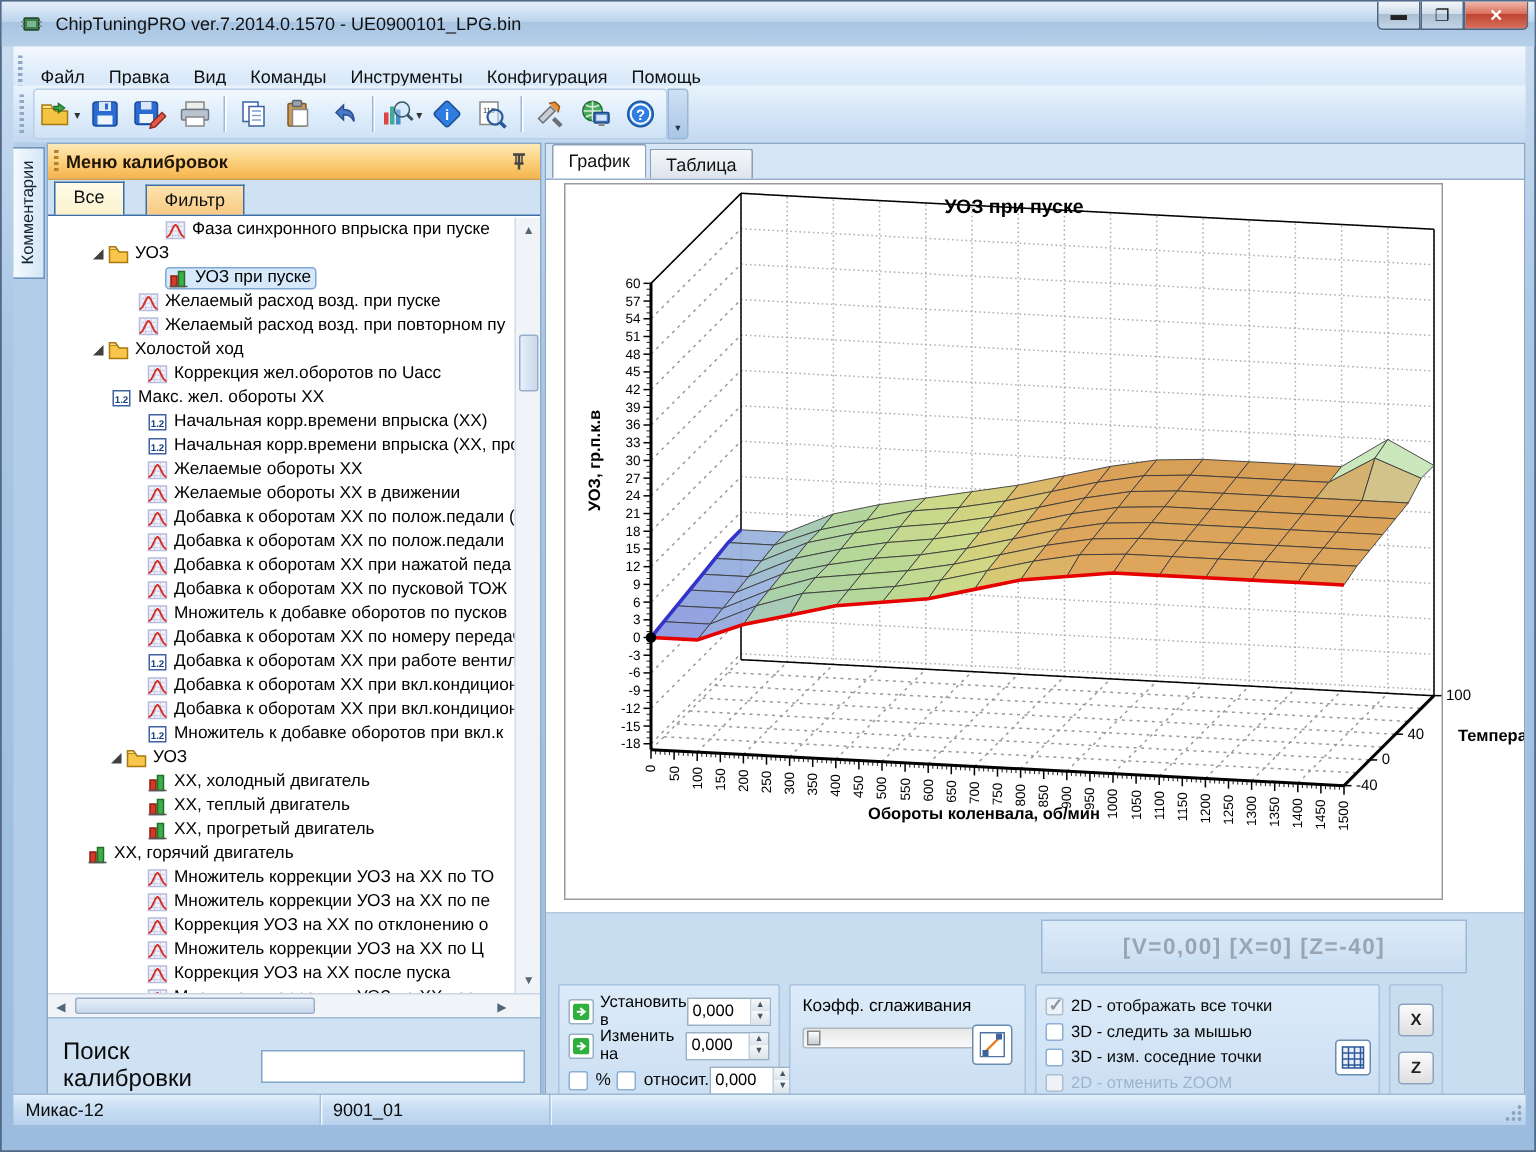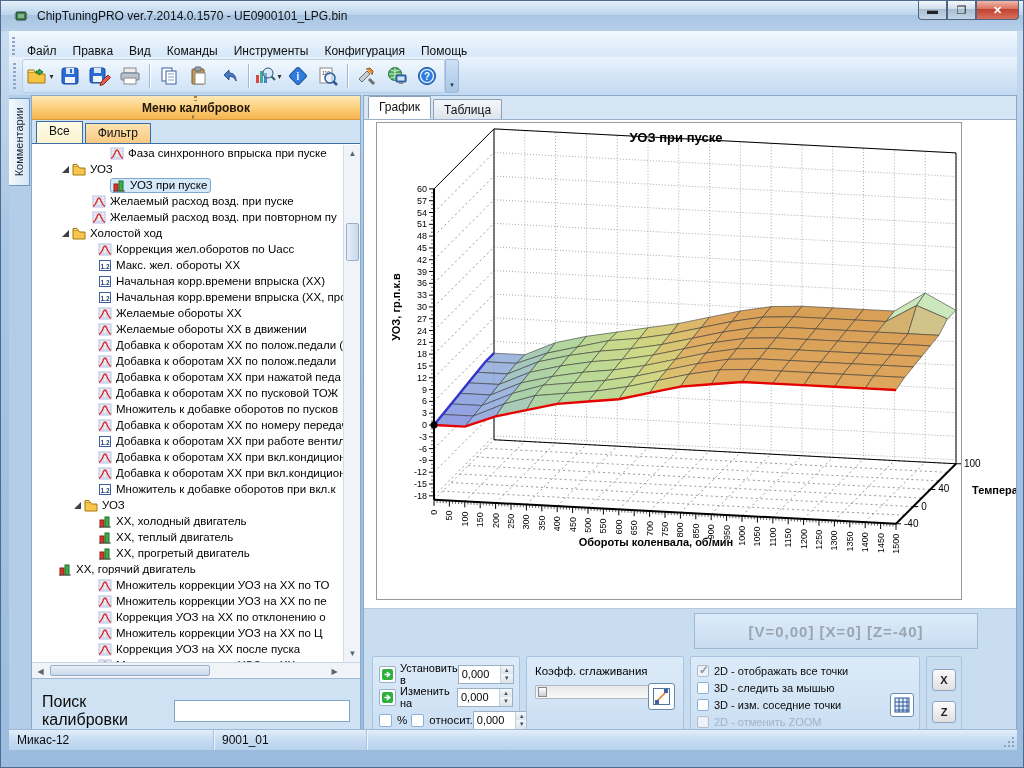--- a/index.html
+++ b/index.html
@@ -38,26 +38,26 @@
   
   .workarea{position:absolute;left:8px;top:94px;width:1008px;height:646px;}
   .sidestrip{position:absolute;left:0;top:0;width:22px;height:646px;background:#b3cde9;}
   .side-tab{position:absolute;left:0;top:3px;width:21px;height:88px;
     background:linear-gradient(90deg,#f6fafd,#d3e5f6);border:1px solid #7195bd;border-left:none;border-radius:0 0 0 0;
     display:flex;align-items:center;justify-content:center;}
   .side-tab span{writing-mode:vertical-rl;transform:rotate(180deg);font-size:11px;color:#123;}
   
   .leftpanel{position:absolute;left:22px;top:0;width:330px;height:646px;background:#cfe2f4;border:1px solid #89a9cb;}
   .cal-header{height:24px;background:linear-gradient(180deg,#fde9b8,#fbce77 55%,#f5b34e);
-    display:flex;align-items:center;border-bottom:1px solid #d89a3e;flex-direction:column;}
+    display:flex;align-items:center;border-bottom:1px solid #d89a3e;}
   .cal-header .hgrip{width:3px;height:16px;margin:0 5px 0 4px;background:repeating-linear-gradient(180deg,#b5802d 0 2px,transparent 2px 4px);}
   .cal-title{font-size:12px;font-weight:bold;color:#20150a;flex:1;}
   .pin{width:16px;height:16px;margin-right:6px;}
   .cal-tabs{height:24px;display:flex;align-items:flex-end;padding-left:4px;background:#cfe2f4;border-bottom:1px solid #3c6ea5;}
-  .ctab{font-size:12px;color:#111;border:1px solid #3c6ea5;border-bottom:none;padding:2px 12px;margin-right:2px;
+  .ctab{font-size:12px;color:#111;border:1px solid #3c6ea5;border-bottom:none;padding:2px 12px;margin-right:14px;
     background:linear-gradient(180deg,#fde3ae,#f8c983);height:20px;}
   .ctab.active{background:linear-gradient(180deg,#fefbe8,#fcf3cd);height:22px;font-weight:normal;}
   .tree{position:relative;height:518px;background:#fff;overflow:hidden;border-top:1px solid #fff;}
   .trow{height:16px;display:flex;align-items:center;font-size:11.5px;color:#000;white-space:nowrap;}
   .trow .exp{width:0;height:0;border-left:7px solid transparent;border-bottom:7px solid #404040;margin-right:3px;}
   .trow .ticon{width:14px;height:13px;margin-right:4px;flex:none;}
   .sel{display:flex;align-items:center;background:#d6e9fb;border:1px solid #7ea7d4;border-radius:3px;padding:0 3px 0 1px;}
   .vscroll{position:absolute;right:0;top:0;width:17px;height:100%;background:#f0f3f8;border-left:1px solid #d4dce8;}
   .vthumb{position:absolute;left:2px;width:13px;border:1px solid #98aec9;border-radius:2px;
     background:linear-gradient(90deg,#e8eff8,#c8d8ec);}
@@ -346,21 +346,21 @@
             <span>Холостой ход</span>
           </div>
           <div class="trow" style="padding-left: 66px;">
             <svg class="ticon" viewBox="0 0 14 13">
               <rect x="1" y="1" width="12" height="11" fill="#eef0fb" stroke="#b8bce0"></rect>
               <path d="M2 4h10M2 7h10M2 10h10M5 1v11M9 1v11" stroke="#c8cce8" stroke-width="0.7"></path>
               <path d="M1 11 C4 11 5 3 7 3 C9 3 10 11 13 11" fill="none" stroke="#d42e20" stroke-width="1.3"></path>
             </svg>
             <span>Коррекция жел.оборотов по Uacc</span>
           </div>
-          <div class="trow" style="padding-left: 66px; text-align: center;">
+          <div class="trow" style="padding-left: 42px; text-align: center;">
             <svg class="ticon" viewBox="0 0 14 13">
               <rect x="1.5" y="1.5" width="11" height="10" fill="#fff" stroke="#3c62a0"></rect>
               <text x="7" y="9.5" font-size="6.5" font-weight="bold" text-anchor="middle" fill="#1d3f78">1.2</text>
             </svg>
             <span>Макс. жел. обороты ХХ</span>
           </div>
           <div class="trow" style="padding-left: 66px;">
             <svg class="ticon" viewBox="0 0 14 13">
               <rect x="1.5" y="1.5" width="11" height="10" fill="#fff" stroke="#3c62a0"></rect>
               <text x="7" y="9.5" font-size="6.5" font-weight="bold" text-anchor="middle" fill="#1d3f78">1.2</text>

